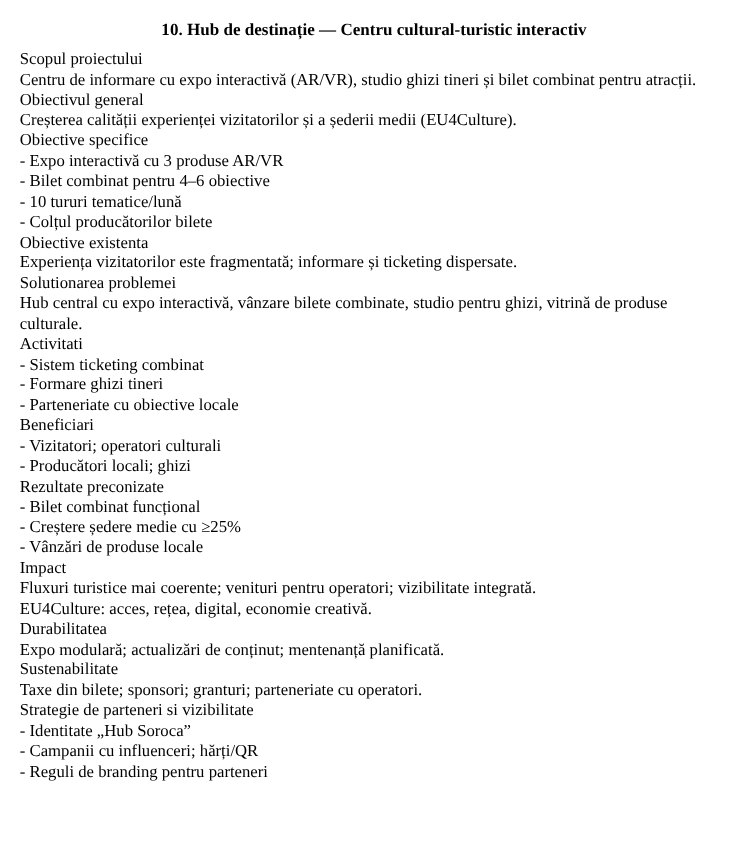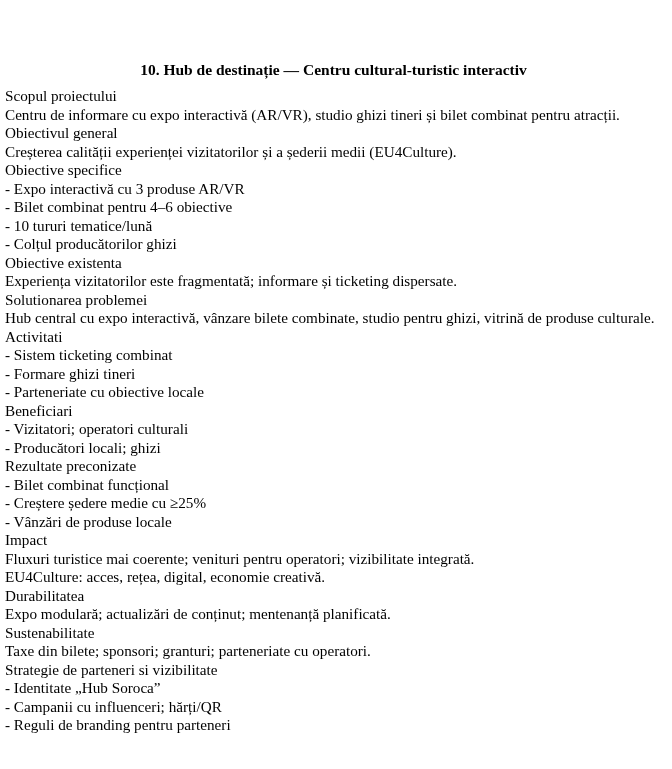--- a/index.html
+++ b/index.html
@@ -3,21 +3,21 @@
 <meta charset="utf-8">
 <style>
   html, body { margin: 0; padding: 0; background: #ffffff; }
   body {
     width: 672px; height: 769px; overflow: hidden;
     font-family: "Liberation Serif", serif;
     color: #000000;
     font-size: 15.2px;
     line-height: 18.5px;
   }
-  .page { position: relative; padding: 18px 8px 0 5px; margin-top: 42px; }
+  .page { position: relative; padding: 18px 8px 0 18px; }
   .title {
     text-align: center; font-weight: bold; font-size: 15.5px;
     margin: 0 0 7px 0; line-height: 20px; padding-right: 2px;
   }
   .heading { margin: 0; }
   .para { margin: 0; }
   ul.items { list-style: none; margin: 0; padding: 0; }
   ul.items li { margin: 0; }
 </style>
 </head>
@@ -35,21 +35,21 @@
     <p class="heading">Obiectivul general</p>
     <p class="para">Creșterea calității experienței vizitatorilor și a șederii medii (EU4Culture).</p>
   </div>
 
   <div>
     <p class="heading">Obiective specifice</p>
     <ul class="items">
       <li>- Expo interactivă cu 3 produse AR/VR</li>
       <li>- Bilet combinat pentru 4–6 obiective</li>
       <li>- 10 tururi tematice/lună</li>
-      <li>- Colțul producătorilor ghizi</li>
+      <li>- Colțul producătorilor bilete</li>
     </ul>
   </div>
 
   <div>
     <p class="heading">Obiective existenta</p>
     <p class="para">Experiența vizitatorilor este fragmentată; informare și ticketing dispersate.</p>
   </div>
 
   <div>
     <p class="heading">Solutionarea problemei</p>

